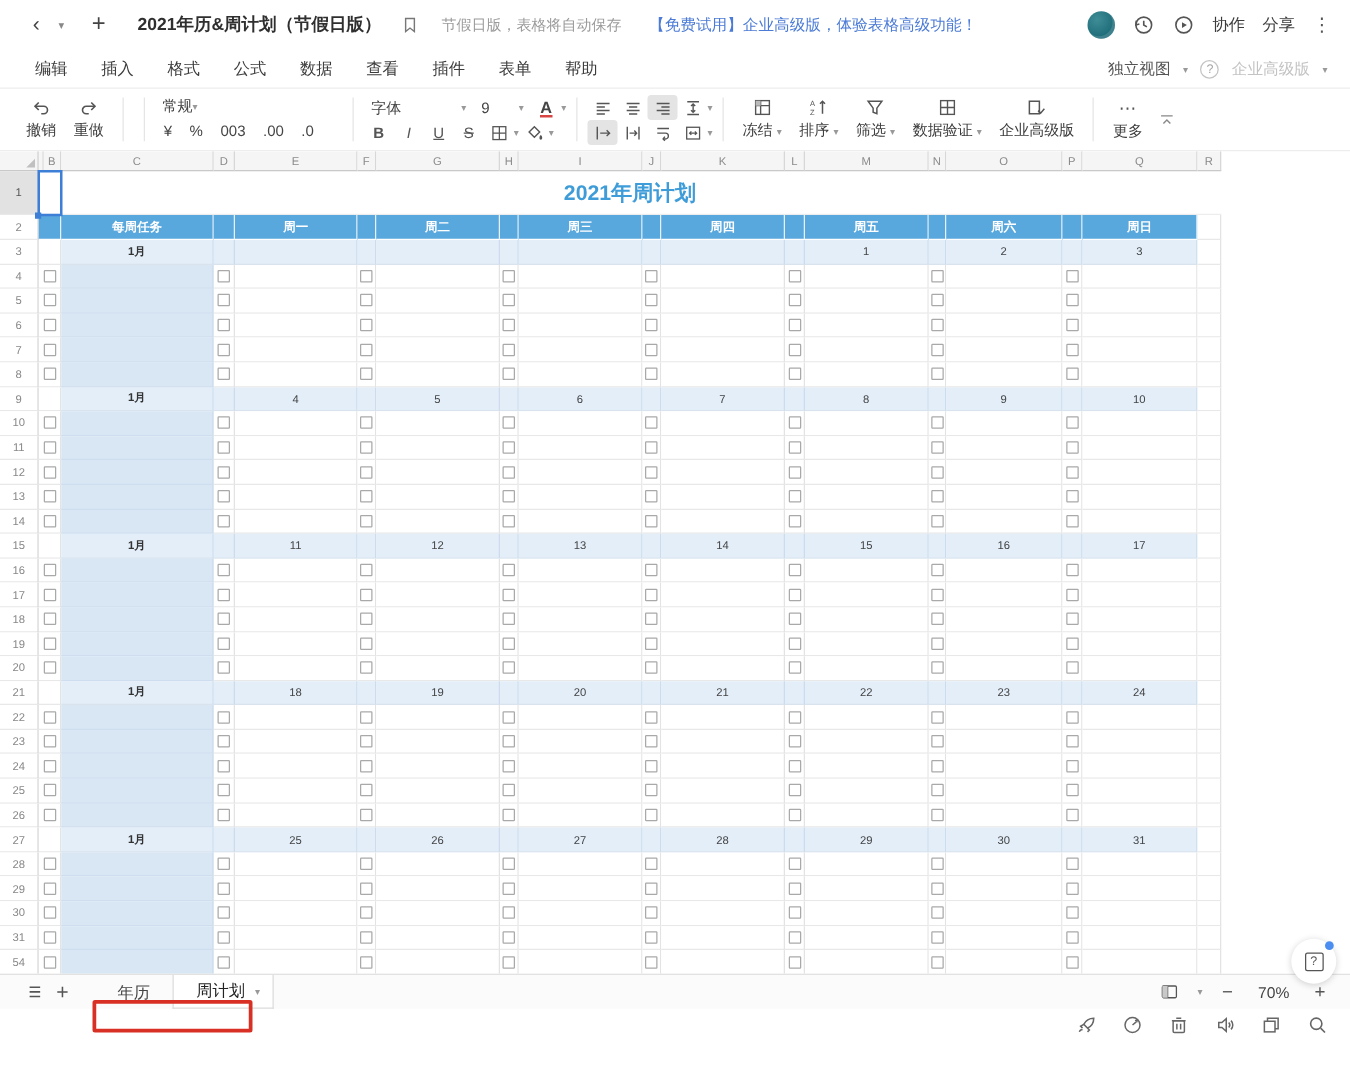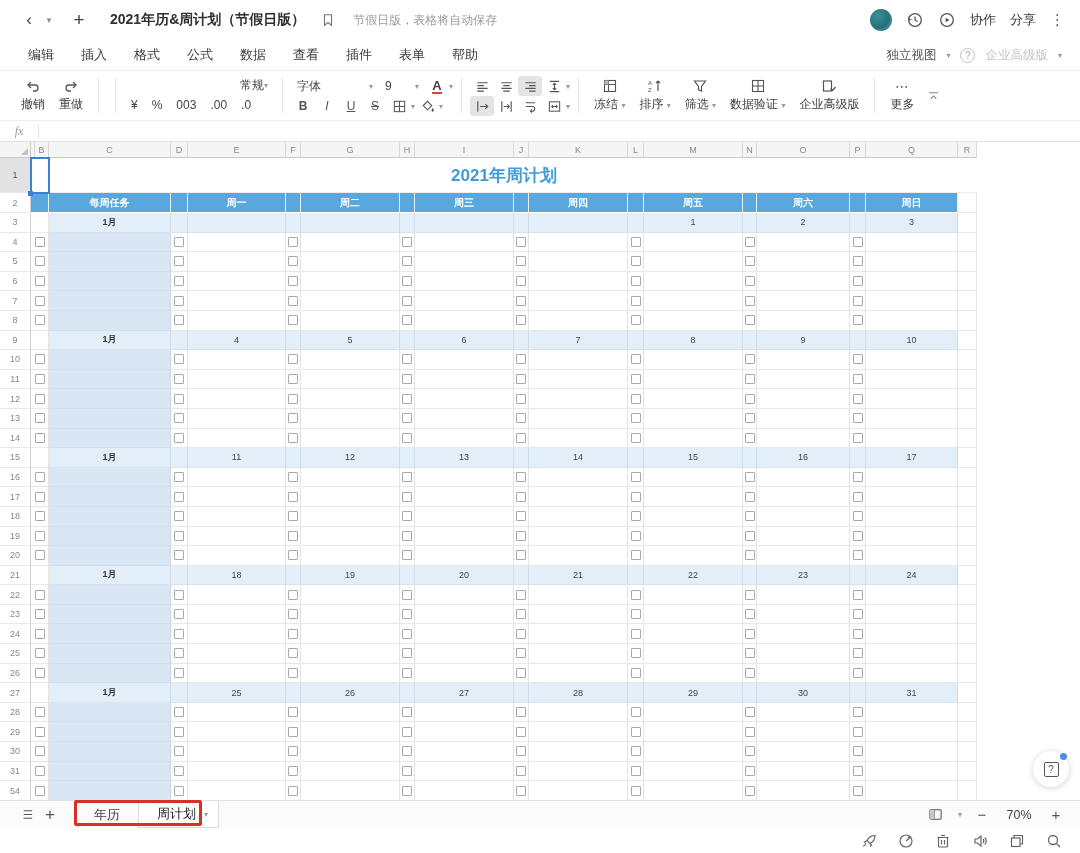--- a/index.html
+++ b/index.html
@@ -41,21 +41,21 @@
     border-bottom:1px solid #ededed; }
   .tgroup { display:flex; align-items:stretch; }
   .tdiv { width:1px; background:#e5e5e5; margin:5px 8px; }
   .stackbtn { display:flex; flex-direction:column; align-items:center; justify-content:center;
     gap:2px; padding:0 7px; cursor:pointer; border-radius:3px; }
   .stackbtn .lab { font-size:12px; color:#3c3c3c; white-space:nowrap; }
   .stackbtn svg { width:16px; height:16px; }
   .two-rows { display:flex; flex-direction:column; justify-content:space-between; padding:3px 0; }
   .trow { display:flex; align-items:center; height:20px; }
   .mini { font-size:12px; color:#444; padding:0 7px; cursor:pointer; white-space:nowrap; }
-  .fmt-name { width:150px; display:flex; justify-content:flex-end; align-items:center; padding:0 6px; }
+  .fmt-name { width:150px; display:flex; justify-content:flex-start; align-items:center; padding:0 6px; }
   .font-name { width:88px; display:flex; justify-content:space-between; align-items:center; padding:0 6px; }
   .size-box { width:46px; display:flex; justify-content:space-between; align-items:center; padding:0 6px; }
   .fx12 { font-size:12px; color:#444; }
   .bold { font-weight:bold; } .ital { font-style:italic; }
   .unders { text-decoration:underline; } .strik { text-decoration:line-through; }
   .a-color { font-size:13px; font-weight:bold; color:#444; border-bottom:2px solid #d64541; line-height:13px; }
   .iconbtn { display:flex; align-items:center; justify-content:center; width:24px; height:20px;
     cursor:pointer; border-radius:3px; color:#555; }
   .iconbtn svg { width:15px; height:15px; }
   .active-btn { background:#e4e4e4; }
@@ -134,20 +134,21 @@
     <button class="tb-btn back">‹</button>
     <button class="tb-btn back-caret">▾</button>
     <button class="tb-btn plus">+</button>
     <div class="doc-title">2021年历&amp;周计划（节假日版）</div>
     <span class="tb-btn bookmark">
       <svg viewBox="0 0 16 16" width="14" height="14" fill="none" stroke="#777" stroke-width="1.3">
         <path d="M4 2h8v12l-4-3.2L4 14z"></path>
         </svg>
     </span>
     <div class="save-status">节假日版，表格将自动保存</div>
+    <a class="promo">【免费试用】企业高级版，体验表格高级功能！</a>
     <div class="topbar-right">
       <span class="avatar"></span>
       <span class="tb-btn">
         <svg class="icon16" viewBox="0 0 18 18" fill="none" stroke="currentColor" stroke-width="1.3">
           <circle cx="9" cy="9" r="6.3"></circle>
             <path d="M9 5.5V9l2.5 1.5"></path>
             <path d="M3 5.5 2.7 9l2.8-.8" stroke-width="1.1"></path>
           </svg>
       </span>
       <span class="tb-btn">
@@ -345,25 +346,20 @@
       <span class="more-dots">⋯</span>
       <span class="lab">更多</span>
     </div>
     <div class="collapse">
       <svg viewBox="0 0 14 14" width="13" height="13" fill="none" stroke="#888" stroke-width="1.2">
         <path d="M2 4h10M4 10.5 7 7.5l3 3"></path>
         </svg>
     </div>
   </div>
 
-  <div class="formulabar">
-    <span class="fx">fx</span>
-    <span class="fx-sep"></span>
-    <input class="fx-input" value="" style="">
-  </div>
 
   <div class="grid-wrap" id="grid">
       <div class="grow" style="height: 16px;">
         <div class="gcell corner" style="width: 31px; height: 16px;"></div>
         <div class="gcell colhead" style="width: 4px; height: 16px;"></div>
         <div class="gcell colhead" style="width: 14px; height: 16px;">
           <span>B</span>
         </div>
         <div class="gcell colhead" style="width: 122px; height: 16px;">
           <span>C</span>

